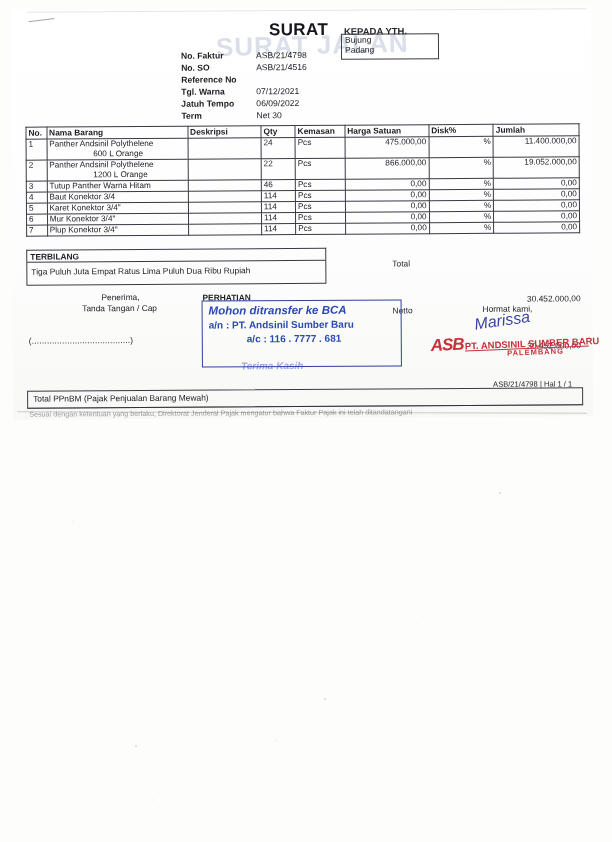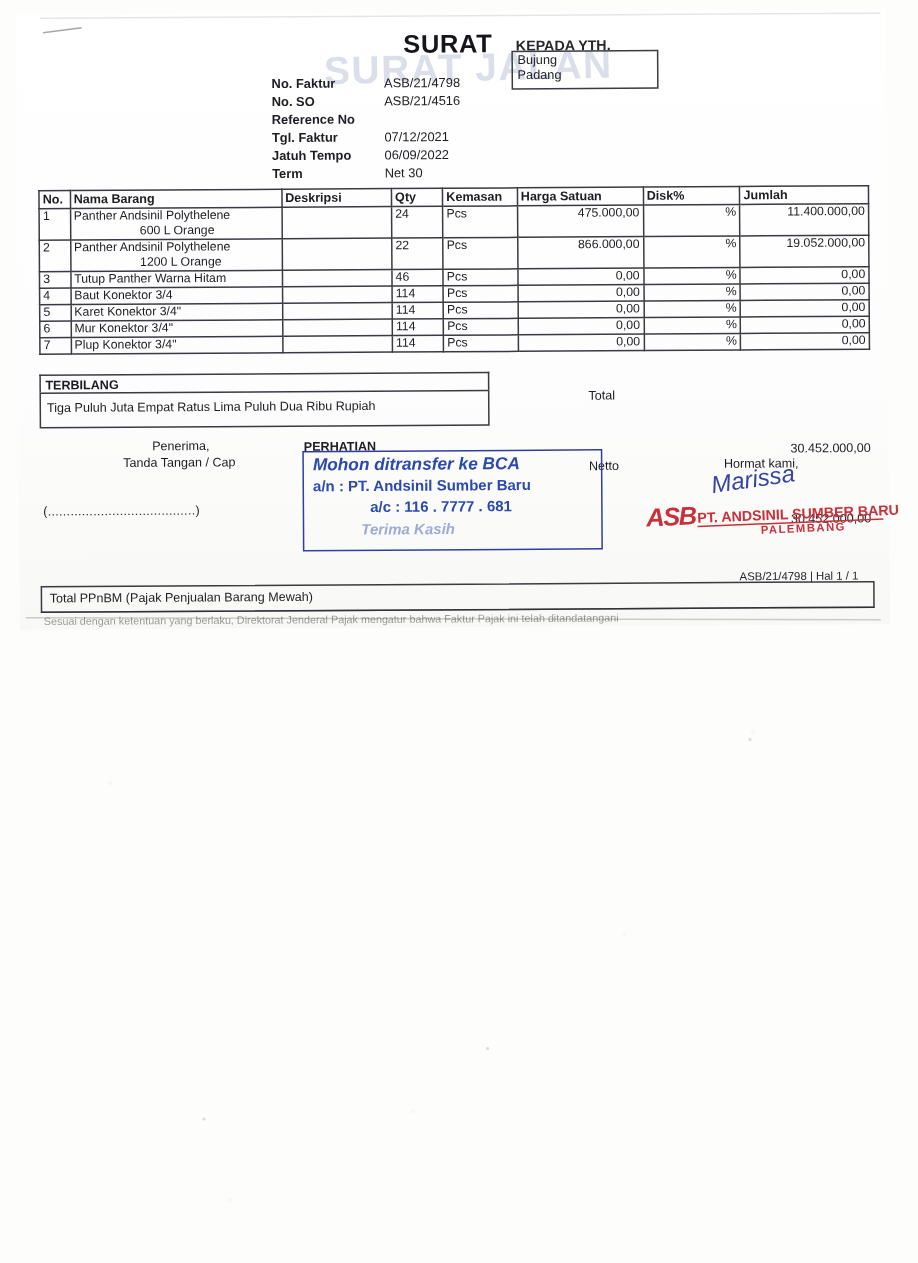--- a/index.html
+++ b/index.html
@@ -266,21 +266,21 @@
   .stamp-l3 {
     position: absolute;
     left: 196px; top: 325px;
     font-size: 10px;
     font-weight: bold;
     color: #2b49b0;
     margin-left: 38px;
   }
   .stamp-l4 {
     position: absolute;
-    left: 228px; top: 340px;
+    left: 228px; top: 352px;
     font-size: 10px;
     font-weight: bold;
     color: rgba(43,73,176,0.45);
     font-style: italic;
   }
 
   
   .redstamp {
     position: absolute;
     left: 418px; top: 322px;
@@ -386,21 +386,21 @@
     <div class="kepada-box"></div>
     <div class="kepada-name">Bujung</div>
     <div class="kepada-city">Padang</div>
 
     <div class="hfield-label" style="top:42px">No. Faktur</div>
     <div class="hfield-value" style="top:42px">ASB/21/4798</div>
     <div class="hfield-label" style="top:54px">No. SO</div>
     <div class="hfield-value" style="top:54px">ASB/21/4516</div>
     <div class="hfield-label" style="top:66px">Reference No</div>
     <div class="hfield-value" style="top:66px"></div>
-    <div class="hfield-label" style="top:78px">Tgl. Faktur</div>
+    <div class="hfield-label" style="top:78px">Tgl. Warna</div>
     <div class="hfield-value" style="top:78px">07/12/2021</div>
     <div class="hfield-label" style="top:90px">Jatuh Tempo</div>
     <div class="hfield-value" style="top:90px">06/09/2022</div>
     <div class="hfield-label" style="top:102px">Term</div>
     <div class="hfield-value" style="top:102px">Net 30</div>
 
     <div class="tbl">
       <table>
         <thead>
           <tr>

